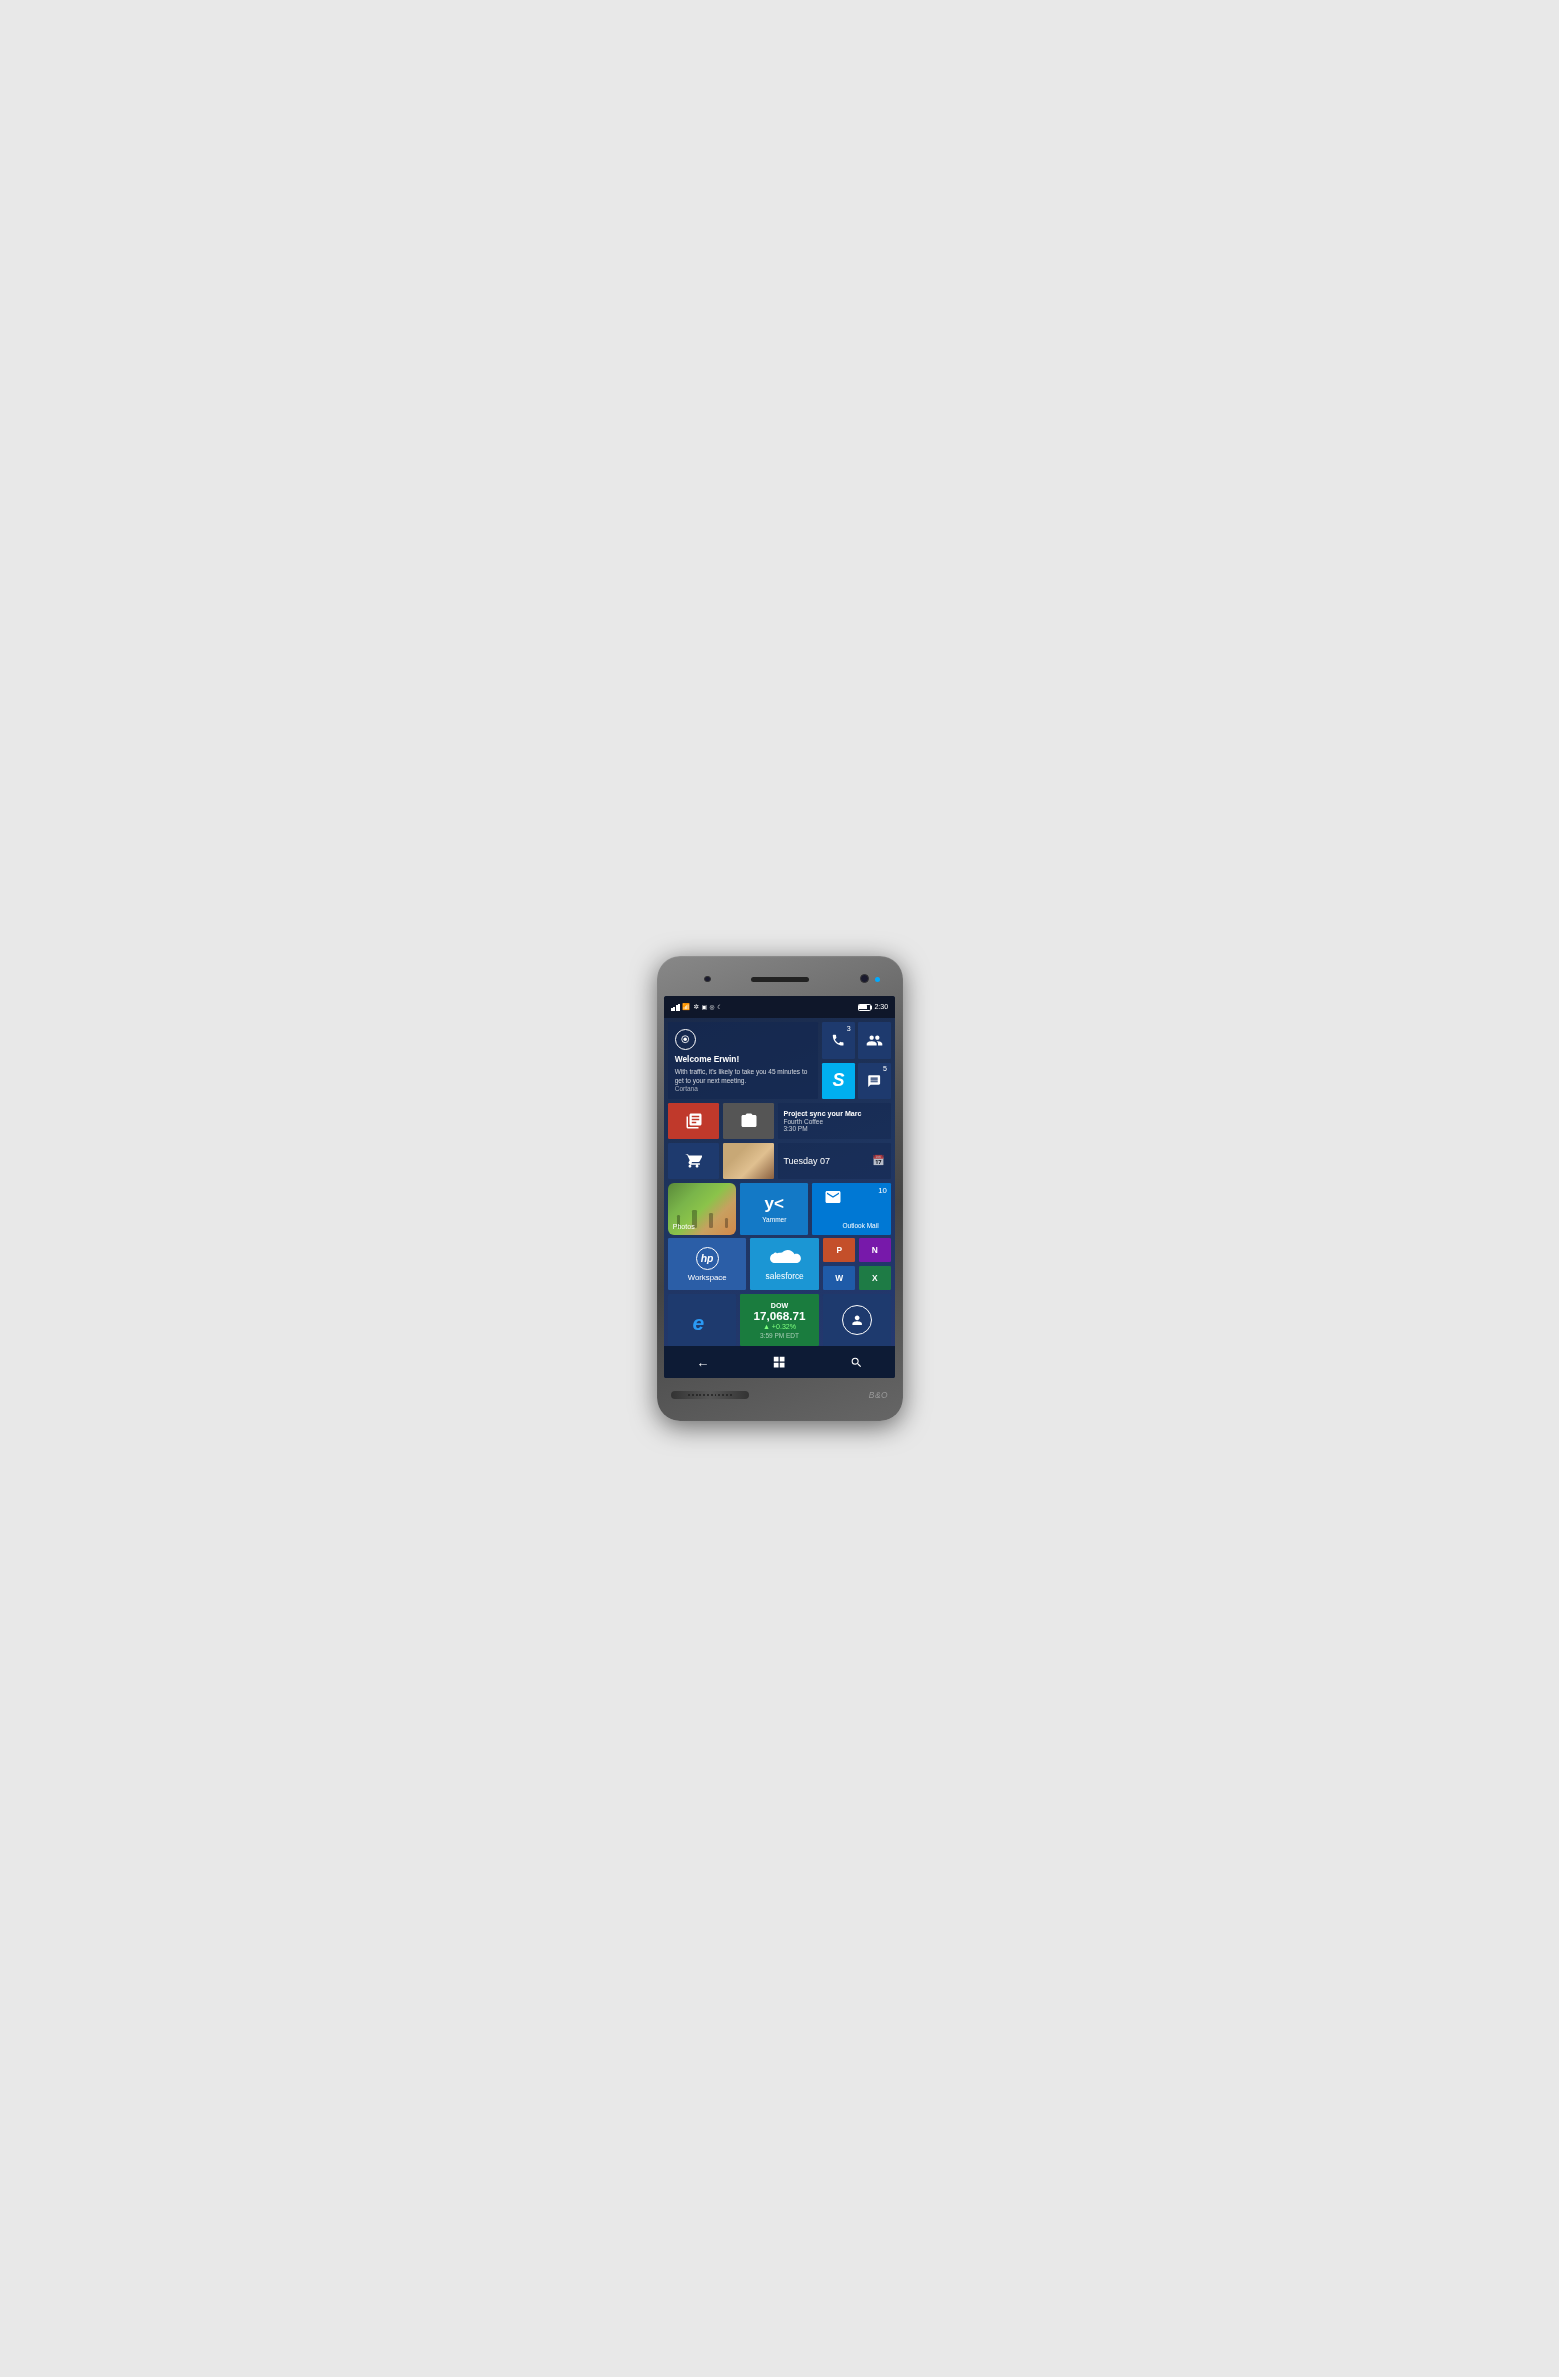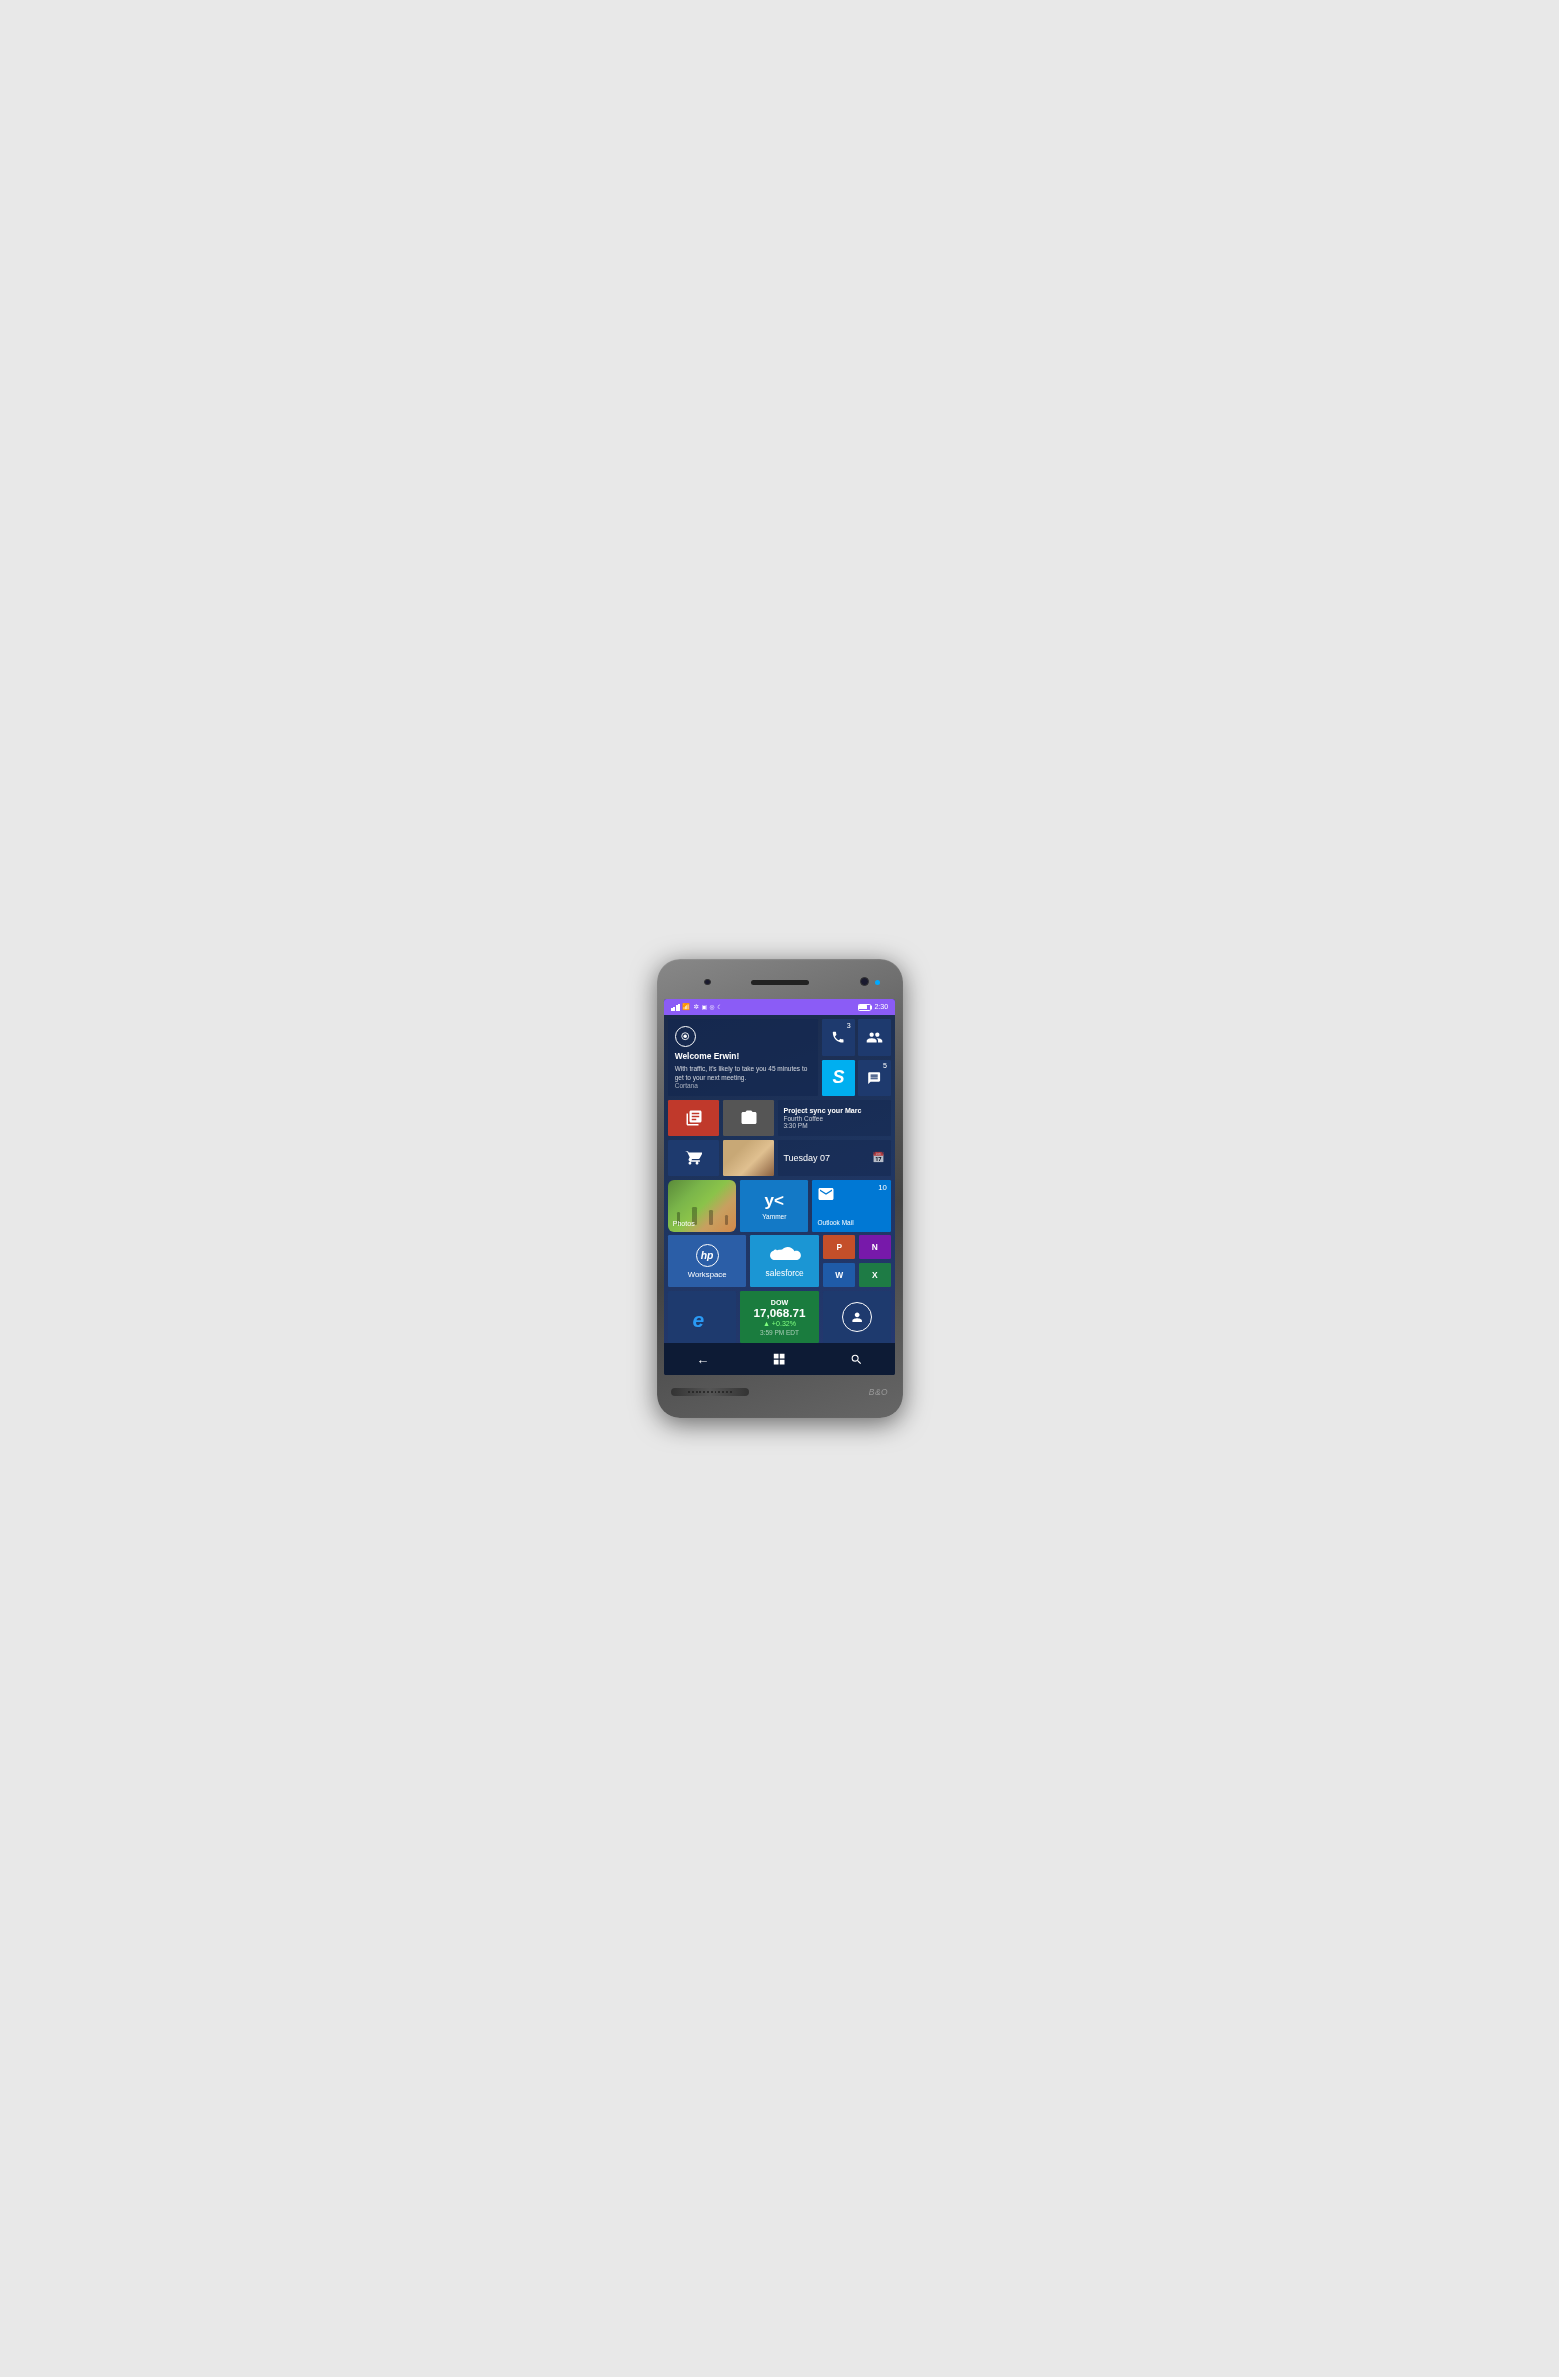--- a/index.html
+++ b/index.html
@@ -73,26 +73,26 @@
     .screen {
       width: 100%;
       background: #1a2a4a;
       position: relative;
       overflow: hidden;
       border-radius: 2.6px;
     }
 
     
     .status-bar {
-      background: #8b5cf6;
+      background: #0f172a;
       display: flex;
       justify-content: space-between;
       align-items: center;
       padding: 2.6px 6.5px;
-      height: 16px;
+      height: 22px;
     }
     .status-left {
       display: flex;
       align-items: center;
       gap: 2.6px;
     }
     .status-right {
       display: flex;
       align-items: center;
       gap: 3.9px;
@@ -361,21 +361,21 @@
       align-items: center;
       justify-content: center;
     }
     .yammer-label { font-size: 6.5px; color: white; margin-top: 2.6px; }
     .outlook-tile {
       flex: 1;
       background: #0078d4;
       border-radius: 1.3px;
       min-height: 52px;
       display: flex;
-      flex-direction: column;
+      flex-direction: row;
       align-items: flex-start;
       justify-content: center;
       padding: 5.2px;
       position: relative;
     }
     .outlook-badge {
       position: absolute;
       top: 3.9px;
       right: 3.9px;
       font-size: 7.8px;

